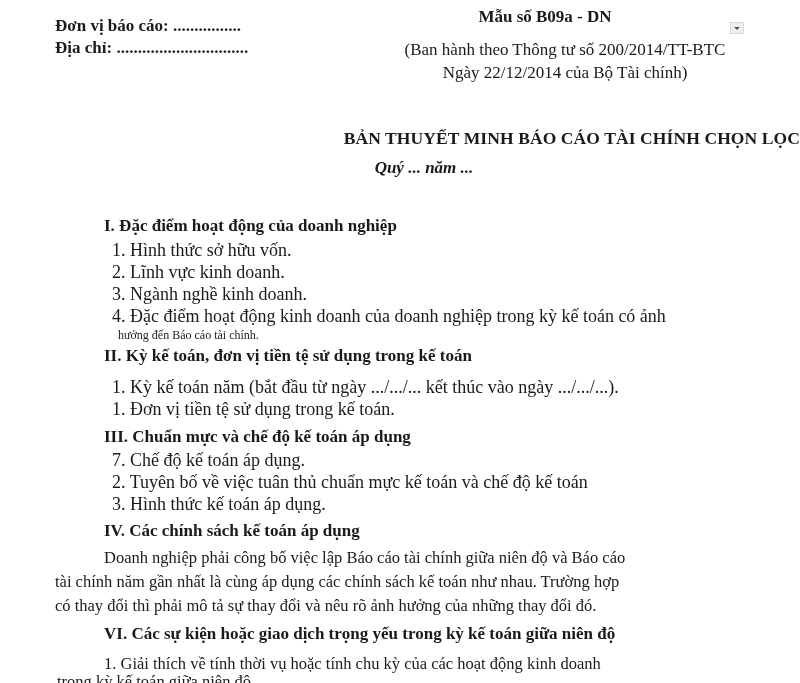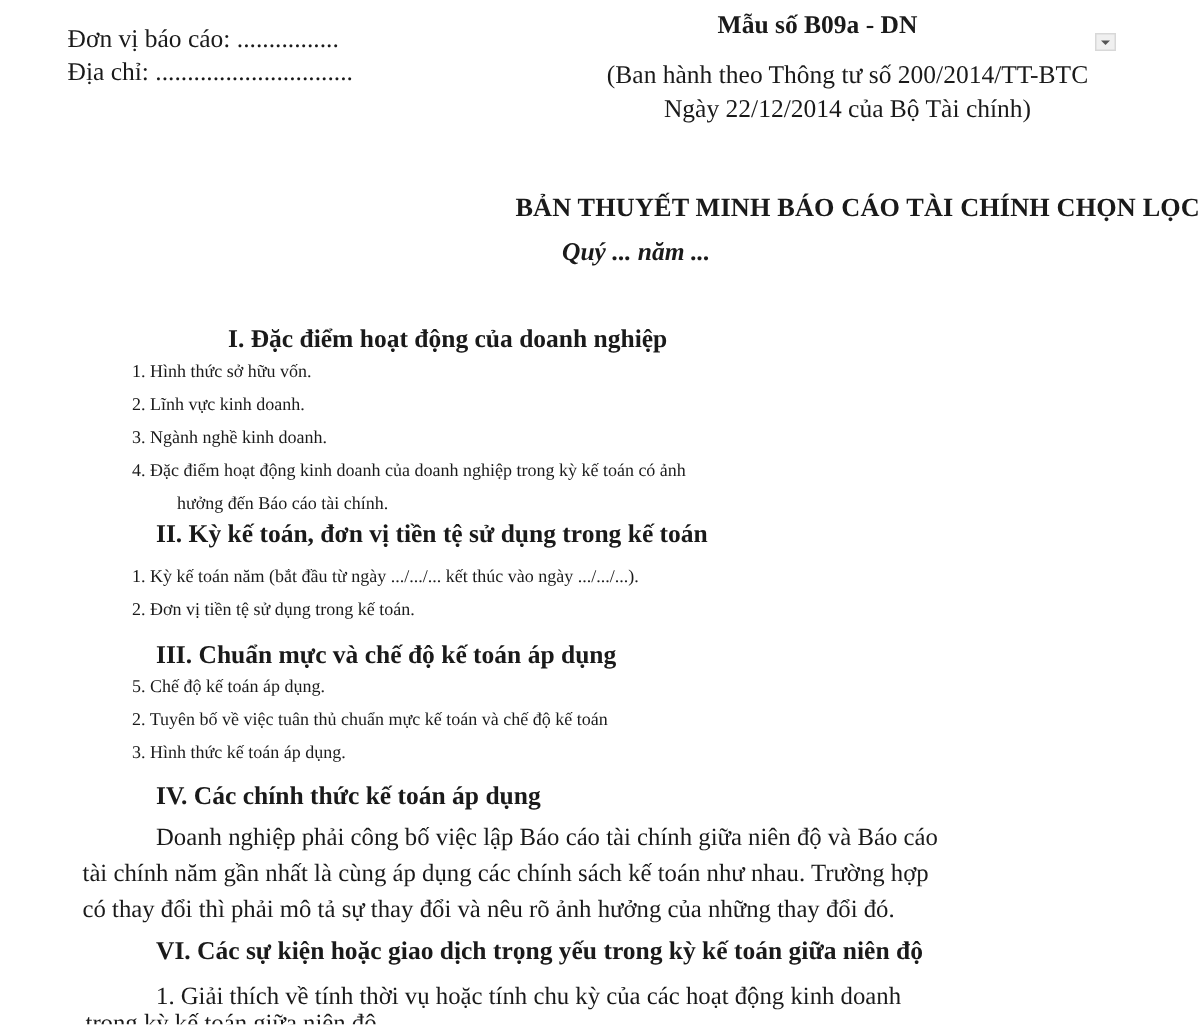--- a/index.html
+++ b/index.html
@@ -3,35 +3,35 @@
 <meta charset="utf-8">
 <style>
   html, body { margin:0; padding:0; background:#ffffff; }
   body {
     width:800px; height:683px; overflow:hidden; position:relative;
     font-family:"Liberation Serif", "DejaVu Serif", serif;
     color:#1a1a1a;
   }
   .abs { position:absolute; white-space:nowrap; }
   .bold { font-weight:bold; }
-  .hdr-left { left:45px; font-size:17px; font-weight:normal; }
+  .hdr-left { left:55px; font-size:17px; font-weight:bold; }
   .hdr-right { font-size:17px; text-align:center; }
   .dropdown-btn {
     position:absolute; left:730px; top:22px; width:14px; height:12px;
     background:#f0f0f0; border:1px solid #d8d8d8; box-sizing:border-box;
   }
   .dropdown-btn span {
     position:absolute; left:3px; top:4px; width:0; height:0;
     border-left:3px solid transparent; border-right:3px solid transparent;
     border-top:3px solid #555;
   }
   .title { left:0; width:800px; text-align:right; font-size:17.5px; font-weight:bold; top:128px; letter-spacing:0.1px; }
   .subtitle { left:0; width:800px; text-align:center; font-size:17px; font-weight:bold; font-style:italic; top:158px;padding-left:24px; }
   .sec { left:104px; font-size:17px; font-weight:bold; }
-  .item { left:88px; font-size:12px; }
+  .item { left:112px; font-size:18px; }
   .item2 { left:118px; font-size:12px; }
   .para { font-size:16.5px;text-align:right; }
   .clip-line { left:57px; top:674px; font-size:16.5px; height:9px; overflow:hidden; line-height:20px; }
   .clip-line span { position:relative; top:-2px; }
 </style>
 </head>
 <body>
 
 <div class="abs hdr-left" style="top:16px;">Đơn vị báo cáo: ................</div>
 <div class="abs hdr-left" style="top:38px;">Địa chỉ: ...............................</div>
@@ -39,36 +39,36 @@
 <div class="abs hdr-right bold" style="left:440px; width:210px; top:7px;">Mẫu số B09a - DN</div>
 <div class="dropdown-btn">
     <span></span>
   </div>
 <div class="abs hdr-right" style="left:385px; width:360px; top:40px;">(Ban hành theo Thông tư số 200/2014/TT-BTC</div>
 <div class="abs hdr-right" style="left:385px; width:360px; top:63px;">Ngày 22/12/2014 của Bộ Tài chính)</div>
 
 <div class="abs title">BẢN THUYẾT MINH BÁO CÁO TÀI CHÍNH CHỌN LỌC</div>
 <div class="abs subtitle">Quý ... năm ...</div>
 
-<div class="abs sec" style="top:216px;margin-left:48px;">I. Đặc điểm hoạt động của doanh nghiệp</div>
+<div class="abs sec" style="top:216px;">I. Đặc điểm hoạt động của doanh nghiệp</div>
 <div class="abs item" style="top:240px;">1. Hình thức sở hữu vốn.</div>
 <div class="abs item" style="top:262px;">2. Lĩnh vực kinh doanh.</div>
 <div class="abs item" style="top:284px;">3. Ngành nghề kinh doanh.</div>
 <div class="abs item" style="top:306px;">4. Đặc điểm hoạt động kinh doanh của doanh nghiệp trong kỳ kế toán có ảnh</div>
 <div class="abs item2" style="top:328px;">hưởng đến Báo cáo tài chính.</div>
 
 <div class="abs sec" style="top:346px;">II. Kỳ kế toán, đơn vị tiền tệ sử dụng trong kế toán</div>
 <div class="abs item" style="top:377px;">1. Kỳ kế toán năm (bắt đầu từ ngày .../.../... kết thúc vào ngày .../.../...).</div>
-<div class="abs item" style="top:399px;">2. Đơn vị tiền tệ sử dụng trong kế toán.</div>
+<div class="abs item" style="top:399px;">1. Đơn vị tiền tệ sử dụng trong kế toán.</div>
 
 <div class="abs sec" style="top:427px;">III. Chuẩn mực và chế độ kế toán áp dụng</div>
-<div class="abs item" style="top:450px;">5. Chế độ kế toán áp dụng.</div>
+<div class="abs item" style="top:450px;">7. Chế độ kế toán áp dụng.</div>
 <div class="abs item" style="top:472px;">2. Tuyên bố về việc tuân thủ chuẩn mực kế toán và chế độ kế toán</div>
 <div class="abs item" style="top:494px;">3. Hình thức kế toán áp dụng.</div>
 
-<div class="abs sec" style="top:521px;">IV. Các chính thức kế toán áp dụng</div>
+<div class="abs sec" style="top:521px;">IV. Các chính sách kế toán áp dụng</div>
 <div class="abs para" style="left:104px; top:548px;">Doanh nghiệp phải công bố việc lập Báo cáo tài chính giữa niên độ và Báo cáo</div>
 <div class="abs para" style="left:55px; top:572px;">tài chính năm gần nhất là cùng áp dụng các chính sách kế toán như nhau. Trường hợp</div>
 <div class="abs para" style="left:55px; top:596px;">có thay đổi thì phải mô tả sự thay đổi và nêu rõ ảnh hưởng của những thay đổi đó.</div>
 
 <div class="abs sec" style="top:624px;">VI. Các sự kiện hoặc giao dịch trọng yếu trong kỳ kế toán giữa niên độ</div>
 <div class="abs para" style="left:104px; top:654px;">1. Giải thích về tính thời vụ hoặc tính chu kỳ của các hoạt động kinh doanh</div>
 <div class="abs clip-line"><span>trong kỳ kế toán giữa niên độ.</span></div>
 
 </body></html>

